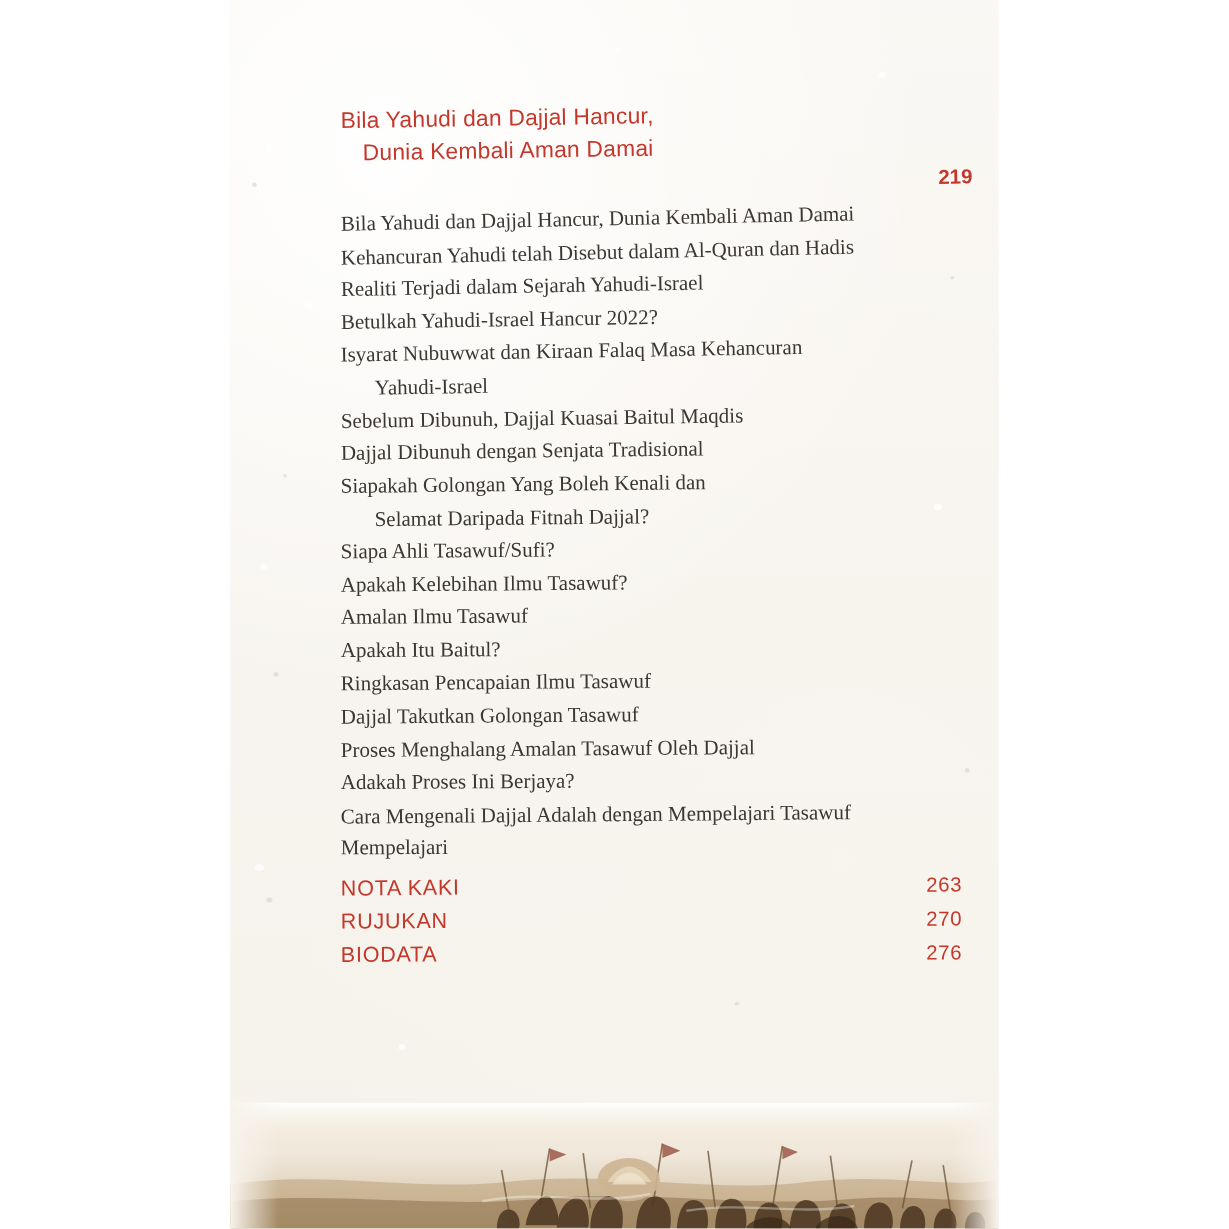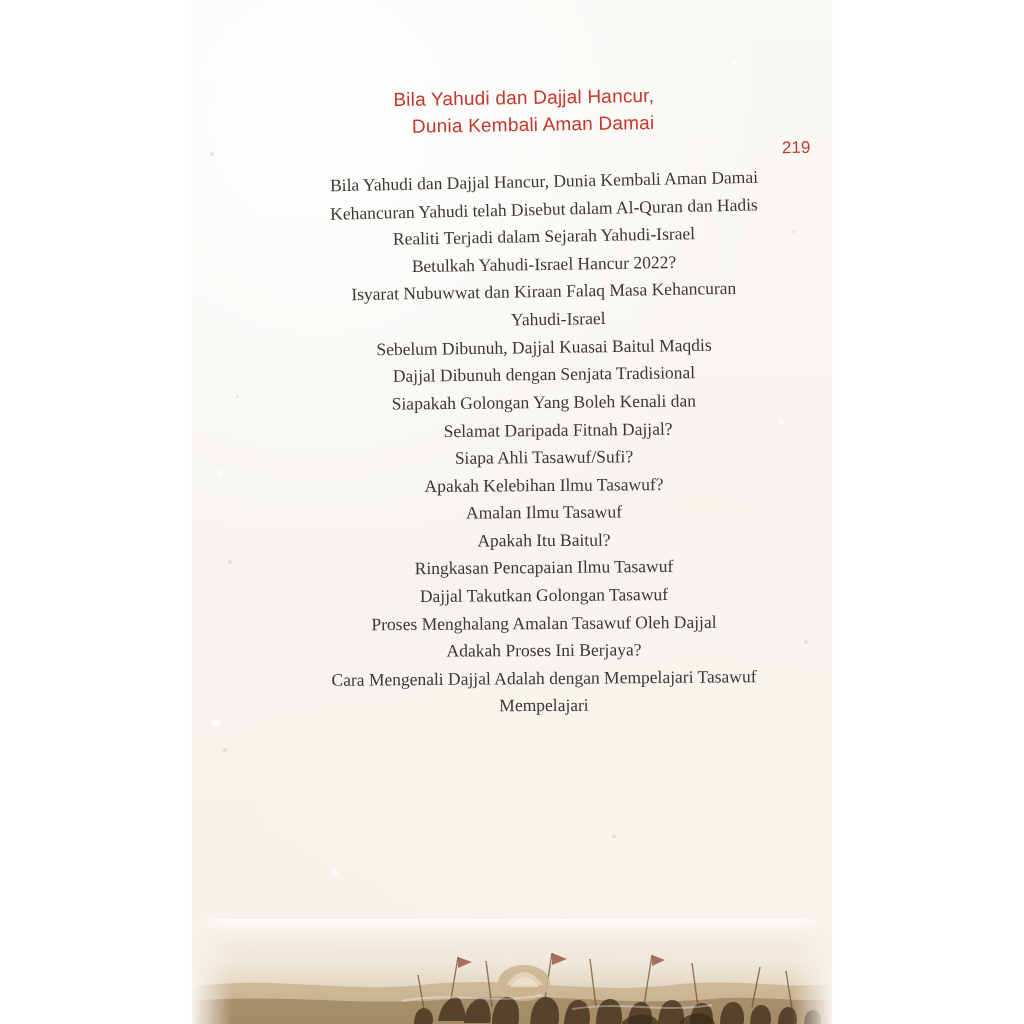--- a/index.html
+++ b/index.html
@@ -45,21 +45,20 @@
     background: #cfc7bb;
     opacity: 0.45;
   }
 
   #content {
     position: absolute;
     left: 0;
     top: 0;
     width: 640px;
     height: 1024px;
-    text-align: center;
   }
 
   
   .chapter-head {
     position: absolute;
     left: 92px;
     top: 84px;
     width: 480px;
     color: #c4382c;
     font-family: "Liberation Sans", sans-serif;
@@ -74,20 +73,21 @@
   }
 
   .chapter-page-no {
     position: absolute;
     right: 22px;
     top: 138px;
     color: #c4382c;
     font-family: "Liberation Sans", sans-serif;
     font-size: 17px;
     transform: rotate(-1deg);
+    font-weight: bold;
   }
 
   
   #entries {
     position: absolute;
     left: 92px;
     top: 168px;
     width: 520px;
   }
   .entry {
@@ -261,20 +261,34 @@
         </div>
         <div class="entry r16">
           <span>Cara Mengenali Dajjal Adalah dengan Mempelajari Tasawuf</span>
         </div>
         <div class="entry r17">
           <span>Mempelajari</span>
         </div>
 
       </div>
 
+      <div id="backmatter">
+        <div class="bm-row b0">
+          <span class="bm-label">NOTA KAKI</span>
+          <span class="bm-page">263</span>
+        </div>
+        <div class="bm-row b1">
+          <span class="bm-label">RUJUKAN</span>
+          <span class="bm-page">270</span>
+        </div>
+        <div class="bm-row b2">
+          <span class="bm-label">BIODATA</span>
+          <span class="bm-page">276</span>
+        </div>
+      </div>
 
     </div>
 
     <div id="illustration">
       <svg width="640" height="115" viewBox="0 0 640 115" xmlns="http://www.w3.org/2000/svg">
         <defs>
           <linearGradient id="bg" x1="0" y1="0" x2="0" y2="1">
             <stop offset="0%" stop-color="#f7f4ee" stop-opacity="1"></stop>
             <stop offset="35%" stop-color="#efe6d8" stop-opacity="0.85"></stop>
             <stop offset="100%" stop-color="#cdb896" stop-opacity="0.95"></stop>

